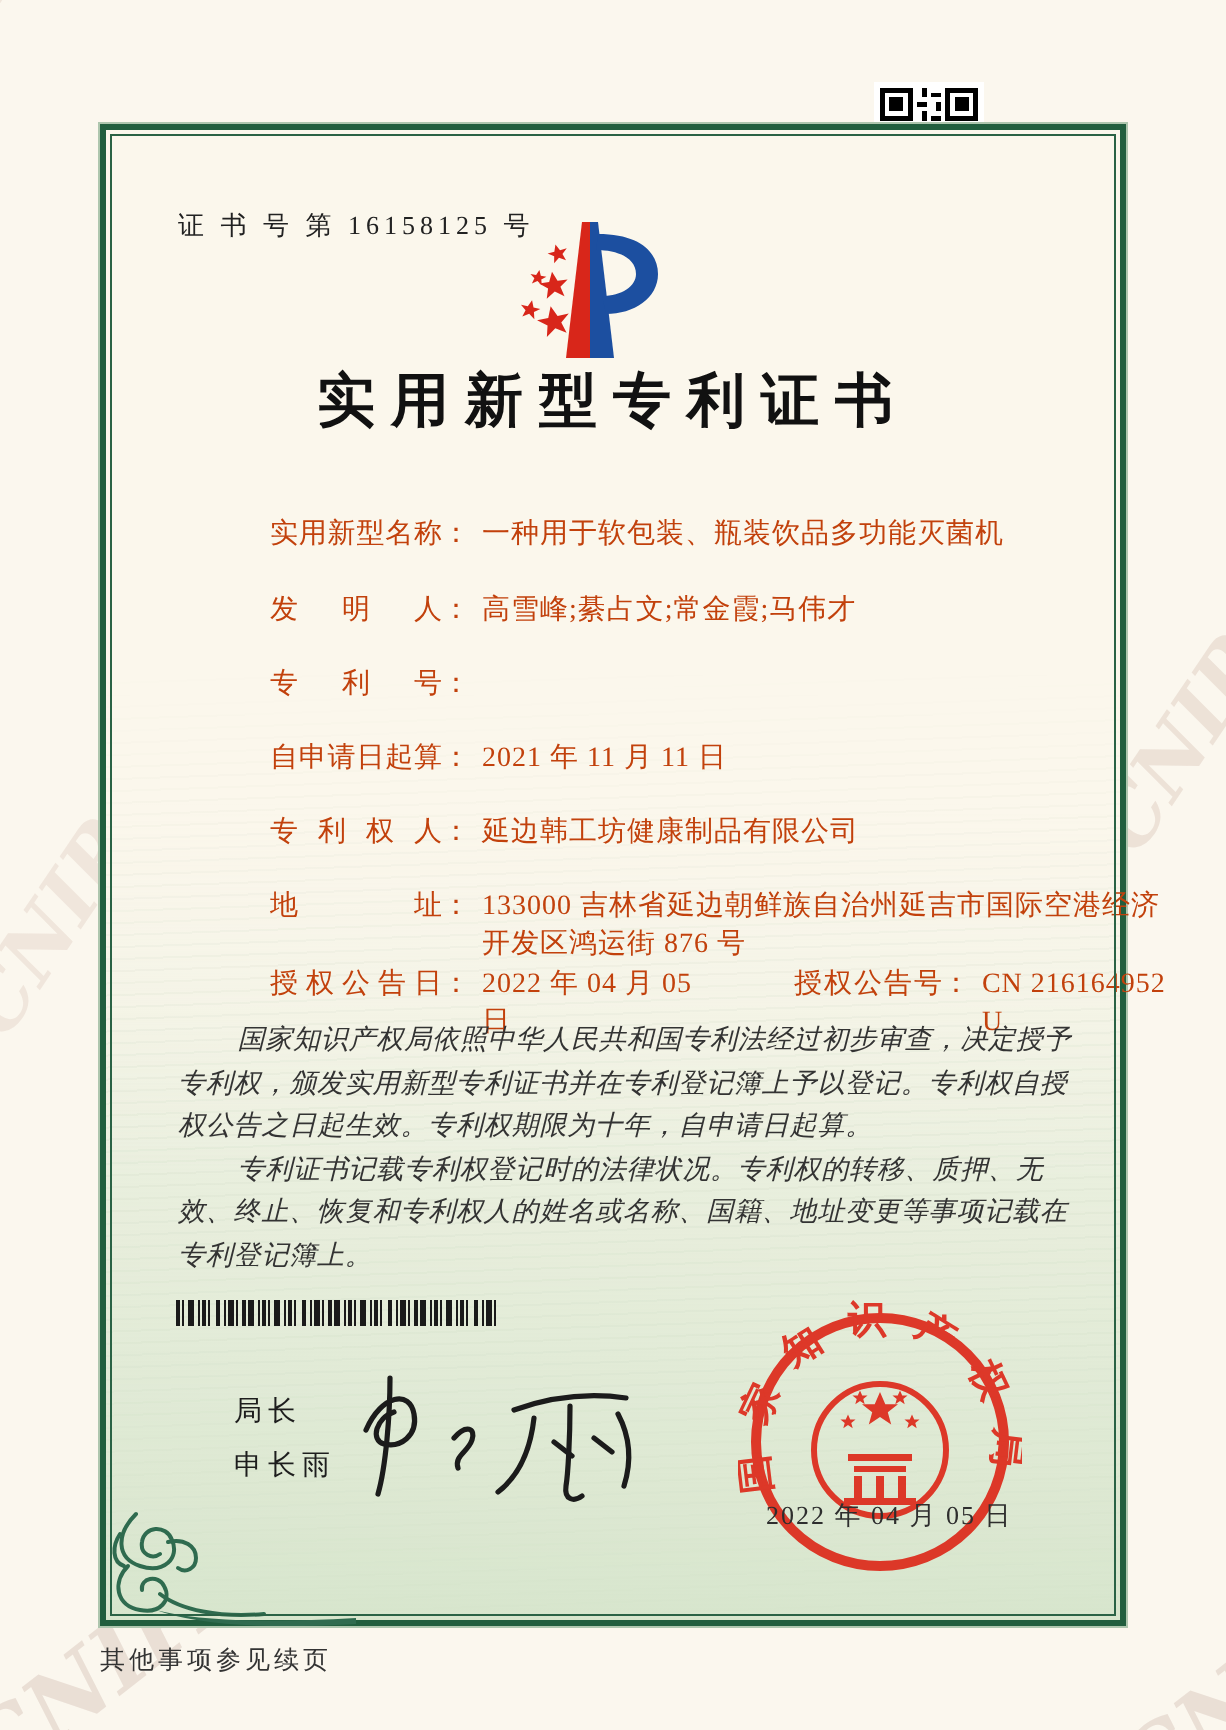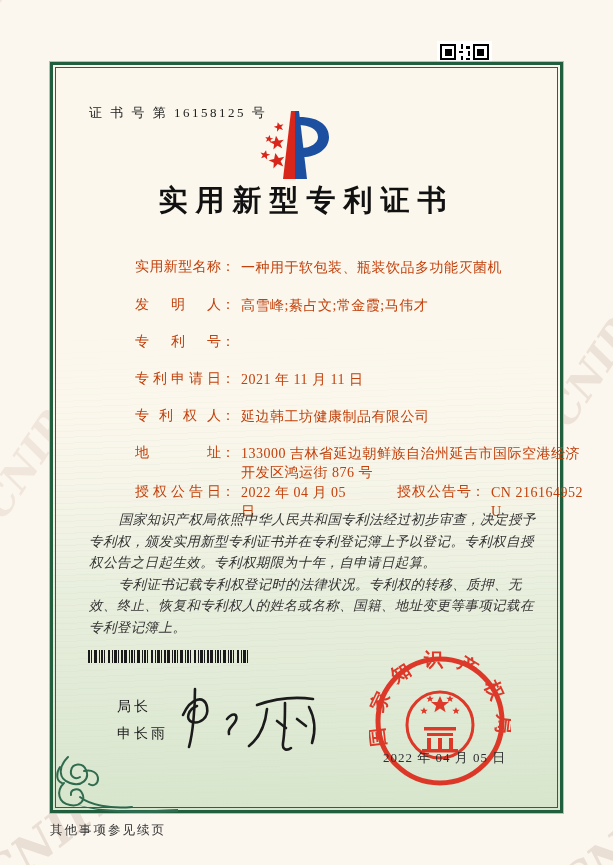--- a/index.html
+++ b/index.html
@@ -116,21 +116,21 @@
       <div class="row" style="top:231px">
         <span class="flabel">发明人</span>
           <span class="colon">：</span>
         <span class="fvalue">高雪峰;綦占文;常金霞;马伟才</span>
       </div>
       <div class="row" style="top:268px">
         <span class="flabel">专利号</span>
           <span class="colon">：</span>
       </div>
       <div class="row" style="top:305px">
-        <span class="flabel">专利申请日</span>
+        <span class="flabel">自申请日起算</span>
           <span class="colon">：</span>
         <span class="fvalue">2021 年 11 月 11 日</span>
       </div>
       <div class="row" style="top:342px">
         <span class="flabel">专利权人</span>
           <span class="colon">：</span>
         <span class="fvalue">延边韩工坊健康制品有限公司</span>
       </div>
       <div class="row" style="top:379px">
         <span class="flabel">地址</span>

